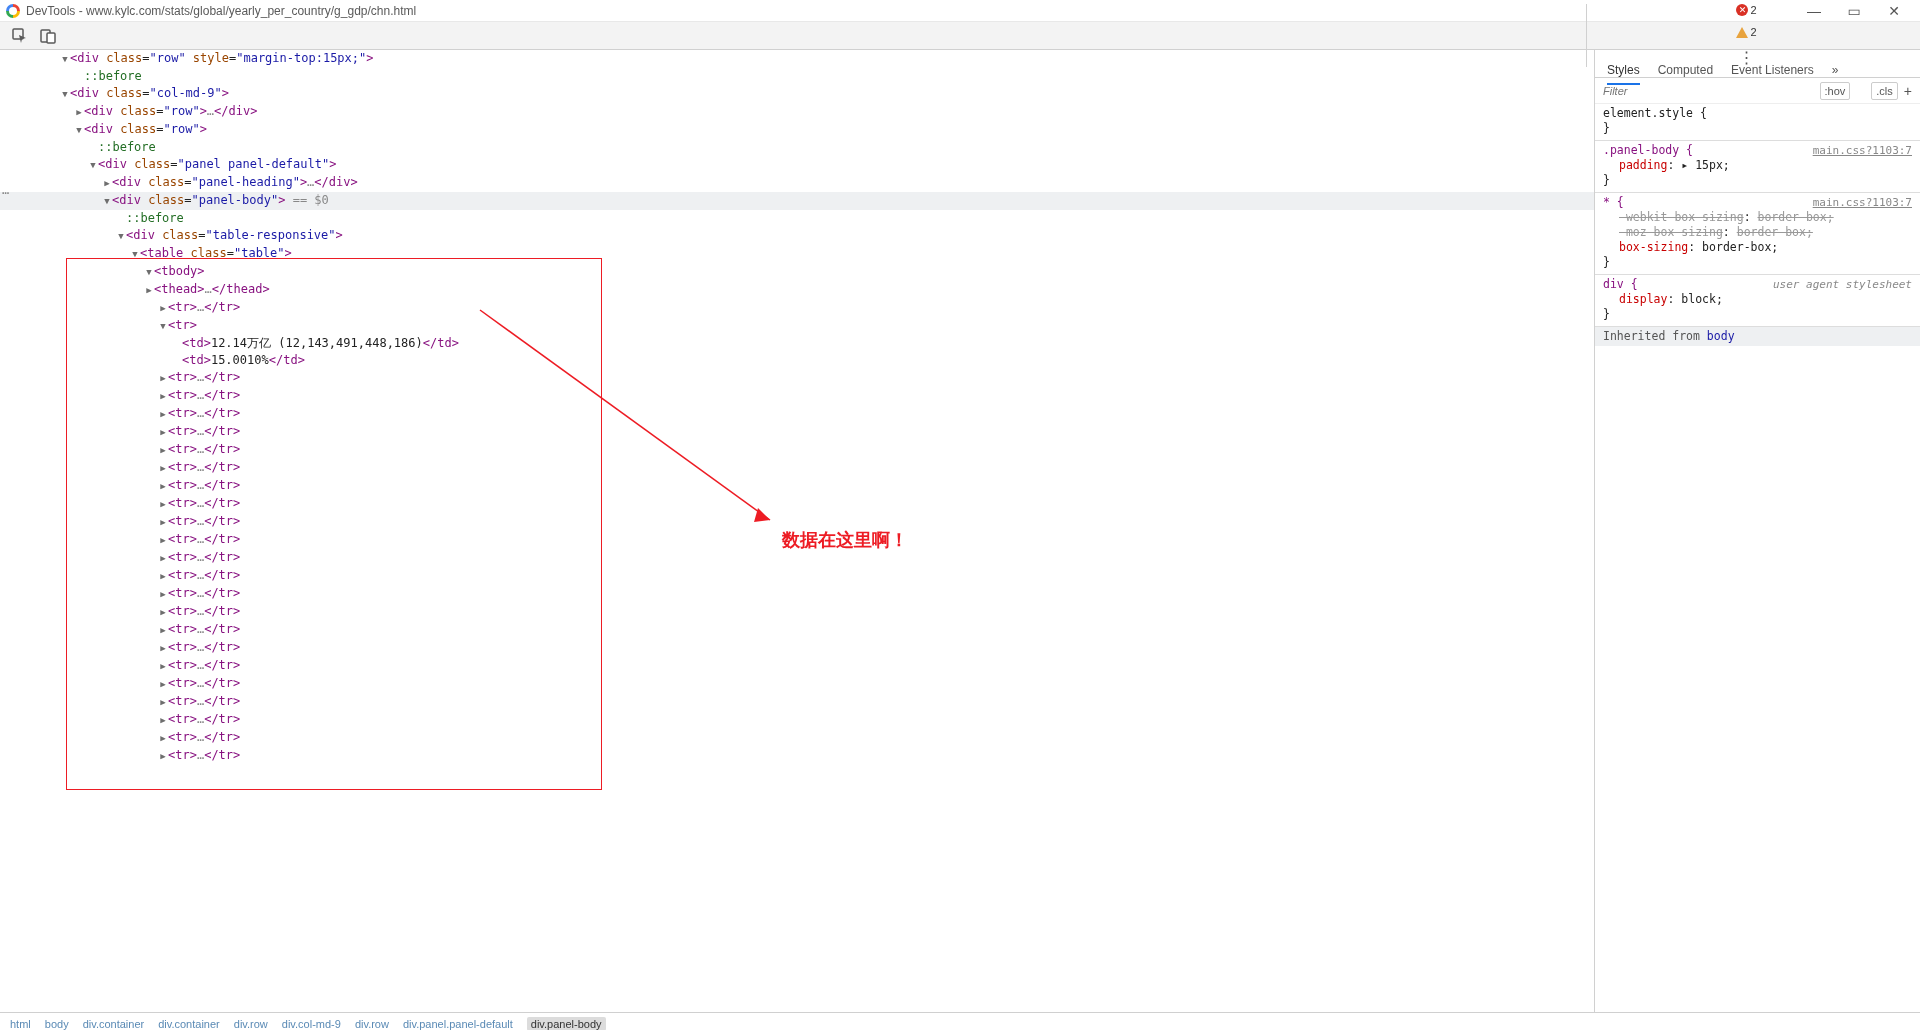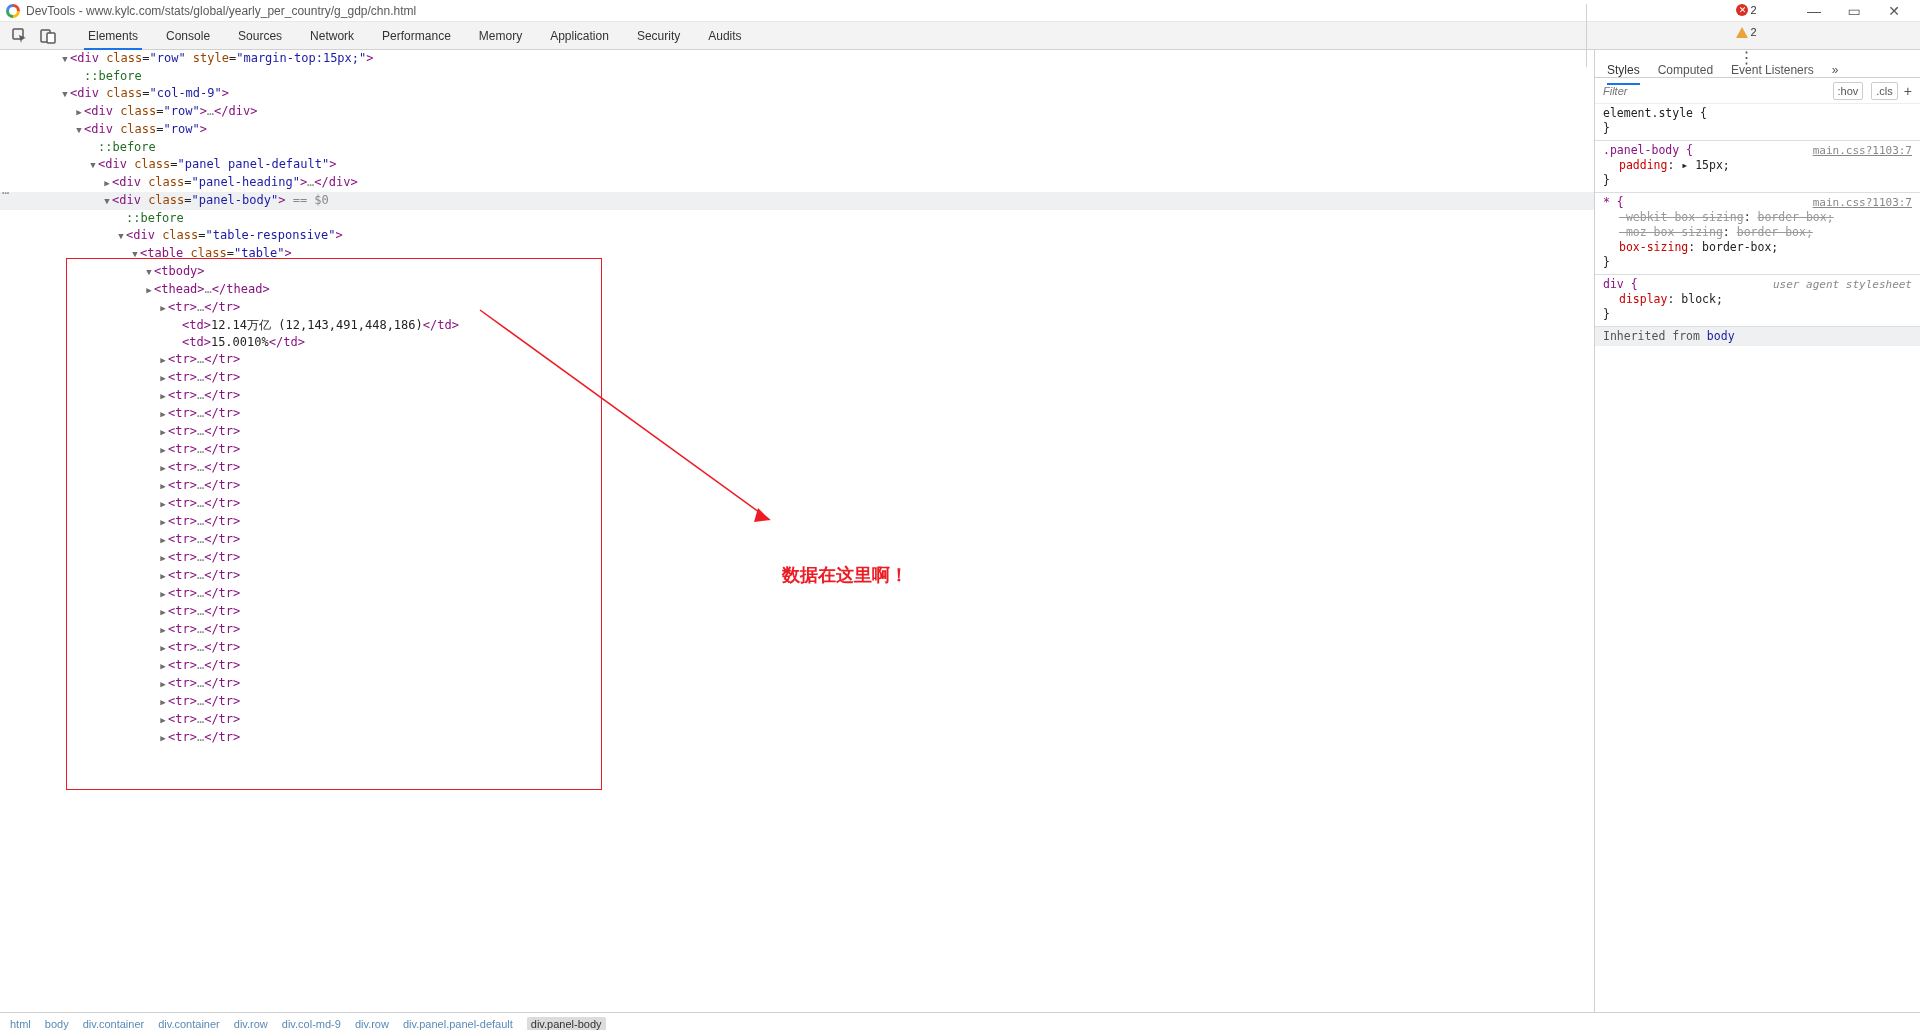--- a/index.html
+++ b/index.html
@@ -44,34 +44,34 @@
 .attrname { color:#994500; }
 .attrval { color:#1a1aa6; }
 .pseudo { color:#236e25; font-style: normal; }
 .txt { color:#222; }
 .eq0 { color:#888; }
 .ellips { color:#888; }
 .redbox { position:absolute; border:1.5px solid #ed1c24; }
 .arrow { position:absolute; }
 .arrow line { stroke:#ed1c24; stroke-width:1.5; }
 .arrow polygon { fill:#ed1c24; }
-.annot { position:absolute; color:#ed1c24; font-weight:bold; font-size:18px; font-family: "Microsoft YaHei","SimHei",sans-serif; margin-top: 35px; }
+.annot { position:absolute; color:#ed1c24; font-weight:bold; font-size:18px; font-family: "Microsoft YaHei","SimHei",sans-serif; }
 
 
 .crumbs { height:22px; display:flex; align-items:center; gap:14px; padding:0 10px; border-top:1px solid #d0d0d0; font-size:11px; color:#5a5a5a; background:#fff; }
 .crumbs .c { color:#5a8ab5; }
 .crumbs .c.sel { background:#dcdcdc; color:#333; padding:1px 4px; border-radius:2px; }
 
 
 .styles-tabs { height:28px; display:flex; align-items:flex-end; gap:18px; padding:0 12px; border-bottom:1px solid #d0d0d0; color:#555; }
 .styles-tabs .st.active { color:#333; position:relative; }
 .styles-tabs .st.active::after { content:''; position:absolute; left:0; right:0; bottom:-8px; height:2px; background:#1a73e8; }
 .styles-filter { height:26px; display:flex; align-items:center; border-bottom:1px solid #eee; padding:0 8px; }
 .styles-filter input { flex:1; border:none; outline:none; font-size:11px; color:#888; font-style:italic; }
-.styles-filter .chip { font-size:11px; color:#555; padding:2px 4px; border:1px solid #ccc; border-radius:2px; margin-left:8px; background:#fff; }
+.styles-filter .chip { font-size:11px; color:#555; padding:2px 4px; border:1px solid #ccc; border-radius:2px; margin-left:21px; background:#fff; }
 .styles-filter .plus { font-size:14px; color:#555; margin-left:6px; }
 
 .styles-body { flex:1; overflow:auto; font-family: Menlo, Consolas, monospace; font-size:11.5px; line-height:15px; }
 .rule { padding:2px 8px 4px 8px; }
 .rule .sel { color:#881280; }
 .rule .brace { color:#222; }
 .rule .src { float:right; color:#888; text-decoration:underline; font-size:11px; }
 .rule .srcit { float:right; color:#888; font-style: italic; font-size:11px; }
 .prop { padding-left:16px; color:#222; }
 .prop .pn { color:#c80000; }
@@ -99,31 +99,20 @@
         <rect x="1" y="1" width="10" height="10" rx="1"></rect>
         <path d="M7 7 L14 10 L10 11 L9 15 Z" fill="#5a5a5a" stroke="none"></path>
       </svg>
   </span>
   <span class="toolbtn">
     <svg viewBox="0 0 16 16">
         <rect x="1" y="2" width="9" height="12" rx="1"></rect>
         <rect x="7" y="5" width="8" height="10" rx="1" fill="#fff"></rect>
       </svg>
   </span>
-  <div class="tabs" id="maintabs">
-      <span class="tab active">Elements</span>
-      <span class="tab">Console</span>
-      <span class="tab">Sources</span>
-      <span class="tab">Network</span>
-      <span class="tab">Performance</span>
-      <span class="tab">Memory</span>
-      <span class="tab">Application</span>
-      <span class="tab">Security</span>
-      <span class="tab">Audits</span>
-    </div>
   <div class="right">
     <span class="badge">
         <span class="circ" style="background:#d93025;color:#fff;text-align:center;font-size:9px;line-height:12px;">✕</span>
         <span>2</span>
       </span>
     <span class="badge">
         <span class="tri"></span>
         <span>2</span>
       </span>
     <span class="dots">⋮</span>
@@ -141,20 +130,21 @@
         <div class="ln" style="padding-left:88px"><span class="tog "></span><span class="pseudo">::before</span></div>
         <div class="ln" style="padding-left:88px"><span class="tog exp"></span><span class="tagbr">&lt;div</span> <span class="attrname">class</span>=<span class="attrval">"panel panel-default"</span><span class="tagbr">&gt;</span></div>
         <div class="ln" style="padding-left:102px"><span class="tog col"></span><span class="tagbr">&lt;div</span> <span class="attrname">class</span>=<span class="attrval">"panel-heading"</span><span class="tagbr">&gt;</span><span class="ellips">…</span><span class="tagbr">&lt;/div</span><span class="tagbr">&gt;</span></div>
         <div class="ln hl" style="padding-left:102px"><span class="tog exp"></span><span class="tagbr">&lt;div</span> <span class="attrname">class</span>=<span class="attrval">"panel-body"</span><span class="tagbr">&gt;</span> <span class="eq0">== $0</span></div>
         <div class="ln" style="padding-left:116px"><span class="tog "></span><span class="pseudo">::before</span></div>
         <div class="ln" style="padding-left:116px"><span class="tog exp"></span><span class="tagbr">&lt;div</span> <span class="attrname">class</span>=<span class="attrval">"table-responsive"</span><span class="tagbr">&gt;</span></div>
         <div class="ln" style="padding-left:130px"><span class="tog exp"></span><span class="tagbr">&lt;table</span> <span class="attrname">class</span>=<span class="attrval">"table"</span><span class="tagbr">&gt;</span></div>
         <div class="ln" style="padding-left:144px"><span class="tog exp"></span><span class="tagbr">&lt;tbody</span><span class="tagbr">&gt;</span></div>
         <div class="ln" style="padding-left:144px"><span class="tog col"></span><span class="tagbr">&lt;thead</span><span class="tagbr">&gt;</span><span class="ellips">…</span><span class="tagbr">&lt;/thead</span><span class="tagbr">&gt;</span></div>
         <div class="ln" style="padding-left:158px"><span class="tog col"></span><span class="tagbr">&lt;tr</span><span class="tagbr">&gt;</span><span class="ellips">…</span><span class="tagbr">&lt;/tr</span><span class="tagbr">&gt;</span></div>
+        <div class="ln" style="padding-left:158px"><span class="tog exp"></span><span class="tagbr">&lt;tr</span><span class="tagbr">&gt;</span></div>
         <div class="ln" style="padding-left:172px"><span class="tog "></span><span class="tagbr">&lt;td</span><span class="tagbr">&gt;</span><span class="txt">12.14万亿 (12,143,491,448,186)</span><span class="tagbr">&lt;/td</span><span class="tagbr">&gt;</span></div>
         <div class="ln" style="padding-left:172px"><span class="tog "></span><span class="tagbr">&lt;td</span><span class="tagbr">&gt;</span><span class="txt">15.0010%</span><span class="tagbr">&lt;/td</span><span class="tagbr">&gt;</span></div>
         <div class="ln" style="padding-left:158px"><span class="tog col"></span><span class="tagbr">&lt;tr</span><span class="tagbr">&gt;</span><span class="ellips">…</span><span class="tagbr">&lt;/tr</span><span class="tagbr">&gt;</span></div>
         <div class="ln" style="padding-left:158px"><span class="tog col"></span><span class="tagbr">&lt;tr</span><span class="tagbr">&gt;</span><span class="ellips">…</span><span class="tagbr">&lt;/tr</span><span class="tagbr">&gt;</span></div>
         <div class="ln" style="padding-left:158px"><span class="tog col"></span><span class="tagbr">&lt;tr</span><span class="tagbr">&gt;</span><span class="ellips">…</span><span class="tagbr">&lt;/tr</span><span class="tagbr">&gt;</span></div>
         <div class="ln" style="padding-left:158px"><span class="tog col"></span><span class="tagbr">&lt;tr</span><span class="tagbr">&gt;</span><span class="ellips">…</span><span class="tagbr">&lt;/tr</span><span class="tagbr">&gt;</span></div>
         <div class="ln" style="padding-left:158px"><span class="tog col"></span><span class="tagbr">&lt;tr</span><span class="tagbr">&gt;</span><span class="ellips">…</span><span class="tagbr">&lt;/tr</span><span class="tagbr">&gt;</span></div>
         <div class="ln" style="padding-left:158px"><span class="tog col"></span><span class="tagbr">&lt;tr</span><span class="tagbr">&gt;</span><span class="ellips">…</span><span class="tagbr">&lt;/tr</span><span class="tagbr">&gt;</span></div>
         <div class="ln" style="padding-left:158px"><span class="tog col"></span><span class="tagbr">&lt;tr</span><span class="tagbr">&gt;</span><span class="ellips">…</span><span class="tagbr">&lt;/tr</span><span class="tagbr">&gt;</span></div>
         <div class="ln" style="padding-left:158px"><span class="tog col"></span><span class="tagbr">&lt;tr</span><span class="tagbr">&gt;</span><span class="ellips">…</span><span class="tagbr">&lt;/tr</span><span class="tagbr">&gt;</span></div>

